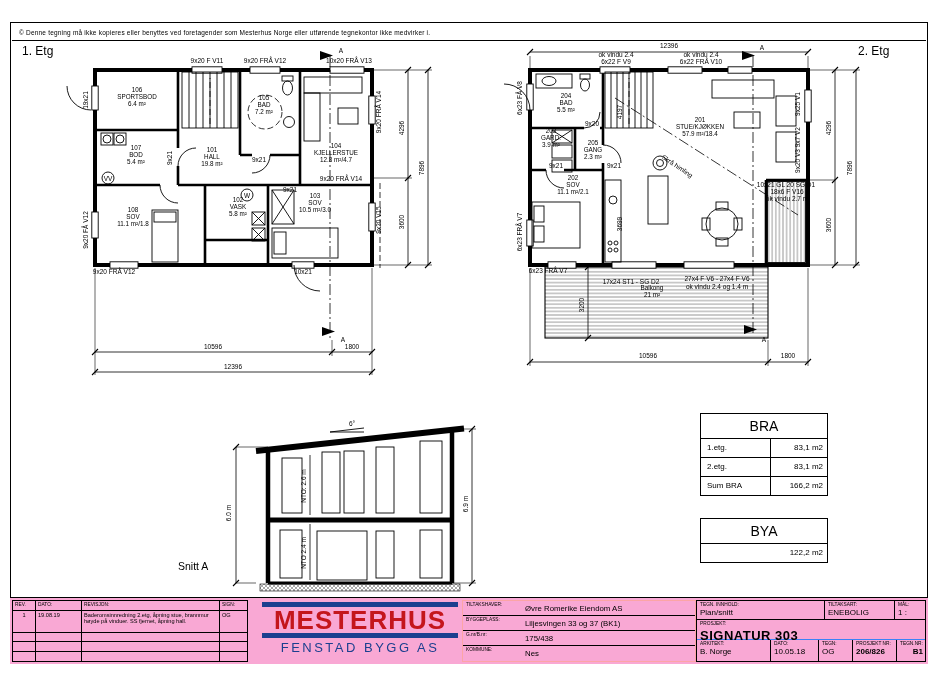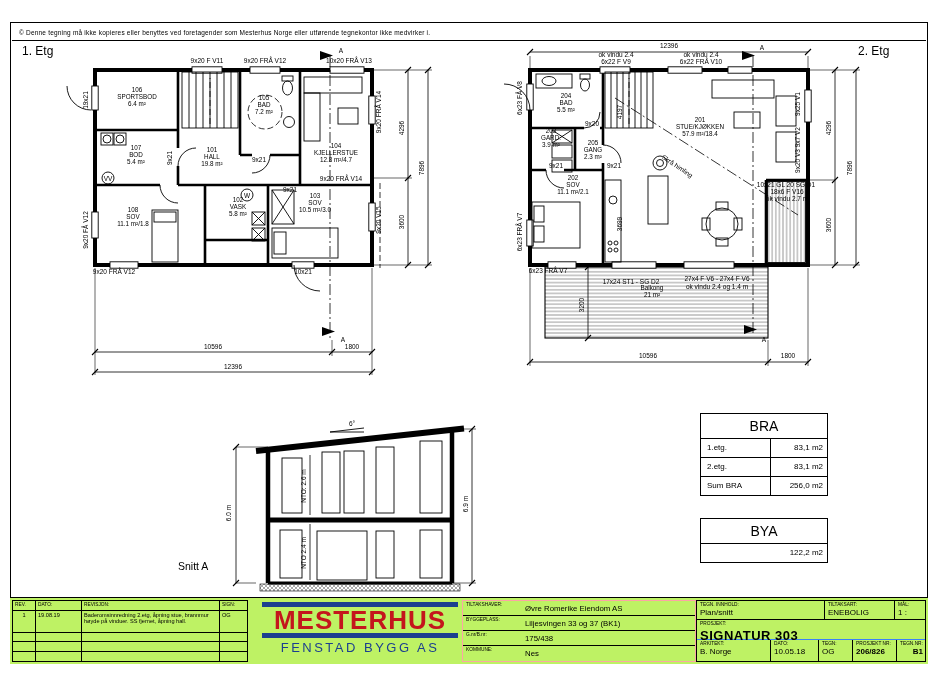--- a/index.html
+++ b/index.html
@@ -23,21 +23,21 @@
   svg text.big{font-size:10.5px;fill:#000;text-anchor:start}
   
   .area-table{position:absolute;border:1.2px solid #000;box-sizing:border-box;background:#fff}
   .area-table .hd{border-bottom:1.2px solid #000;text-align:center;font-size:14px;padding:4px 0}
   .area-table .rw{display:flex;border-bottom:1px solid #000;font-size:8px;height:18px;line-height:18px}
   .area-table .rw:last-child{border-bottom:none}
   .area-table .rw .lb{flex:1;padding-left:6px;border-right:1px solid #000}
   .area-table .rw .vl{width:52px;text-align:right;padding-right:4px}
   .area-table .rw.noborder .lb{border-right:none}
   
-  .tb{position:absolute;left:10px;top:597px;width:918px;height:67px;border-top:1.6px solid #000;box-sizing:border-box;background:#bef264}
+  .tb{position:absolute;left:10px;top:597px;width:918px;height:67px;border-top:1.6px solid #000;box-sizing:border-box;background:#f9a8d4}
   .tb *{box-sizing:border-box}
   .revtbl{position:absolute;left:2px;top:2px;width:236px;height:62px;border:1px solid #000}
   .revtbl .rrow{display:flex;border-bottom:1px solid #000}
   .revtbl .rrow:last-child{border-bottom:none}
   .revtbl .c{border-right:1px solid #000;overflow:hidden;padding:1px 2px}
   .revtbl .c:last-child{border-right:none}
   .revtbl .c1{width:23px}.revtbl .c2{width:46px}.revtbl .c3{flex:1}.revtbl .c4{width:27px}
   .rhead{font-size:4.8px;height:10px}
   .rdata{font-size:5.6px;height:22px}
   .rempty{font-size:5px;height:9.3px}
@@ -335,21 +335,21 @@
     <div class="rw">
         <span class="lb">1.etg.</span>
         <span class="vl">83,1 m2</span>
       </div>
     <div class="rw">
         <span class="lb">2.etg.</span>
         <span class="vl">83,1 m2</span>
       </div>
     <div class="rw">
         <span class="lb">Sum BRA</span>
-        <span class="vl">256,0 m2</span>
+        <span class="vl">166,2 m2</span>
       </div>
   </div>
 
   <div class="area-table" style="left:700px;top:518px;width:128px">
     <div class="hd">BYA</div>
     <div class="rw noborder">
         <span class="lb"></span>
         <span class="vl">122,2 m2</span>
       </div>
   </div>

